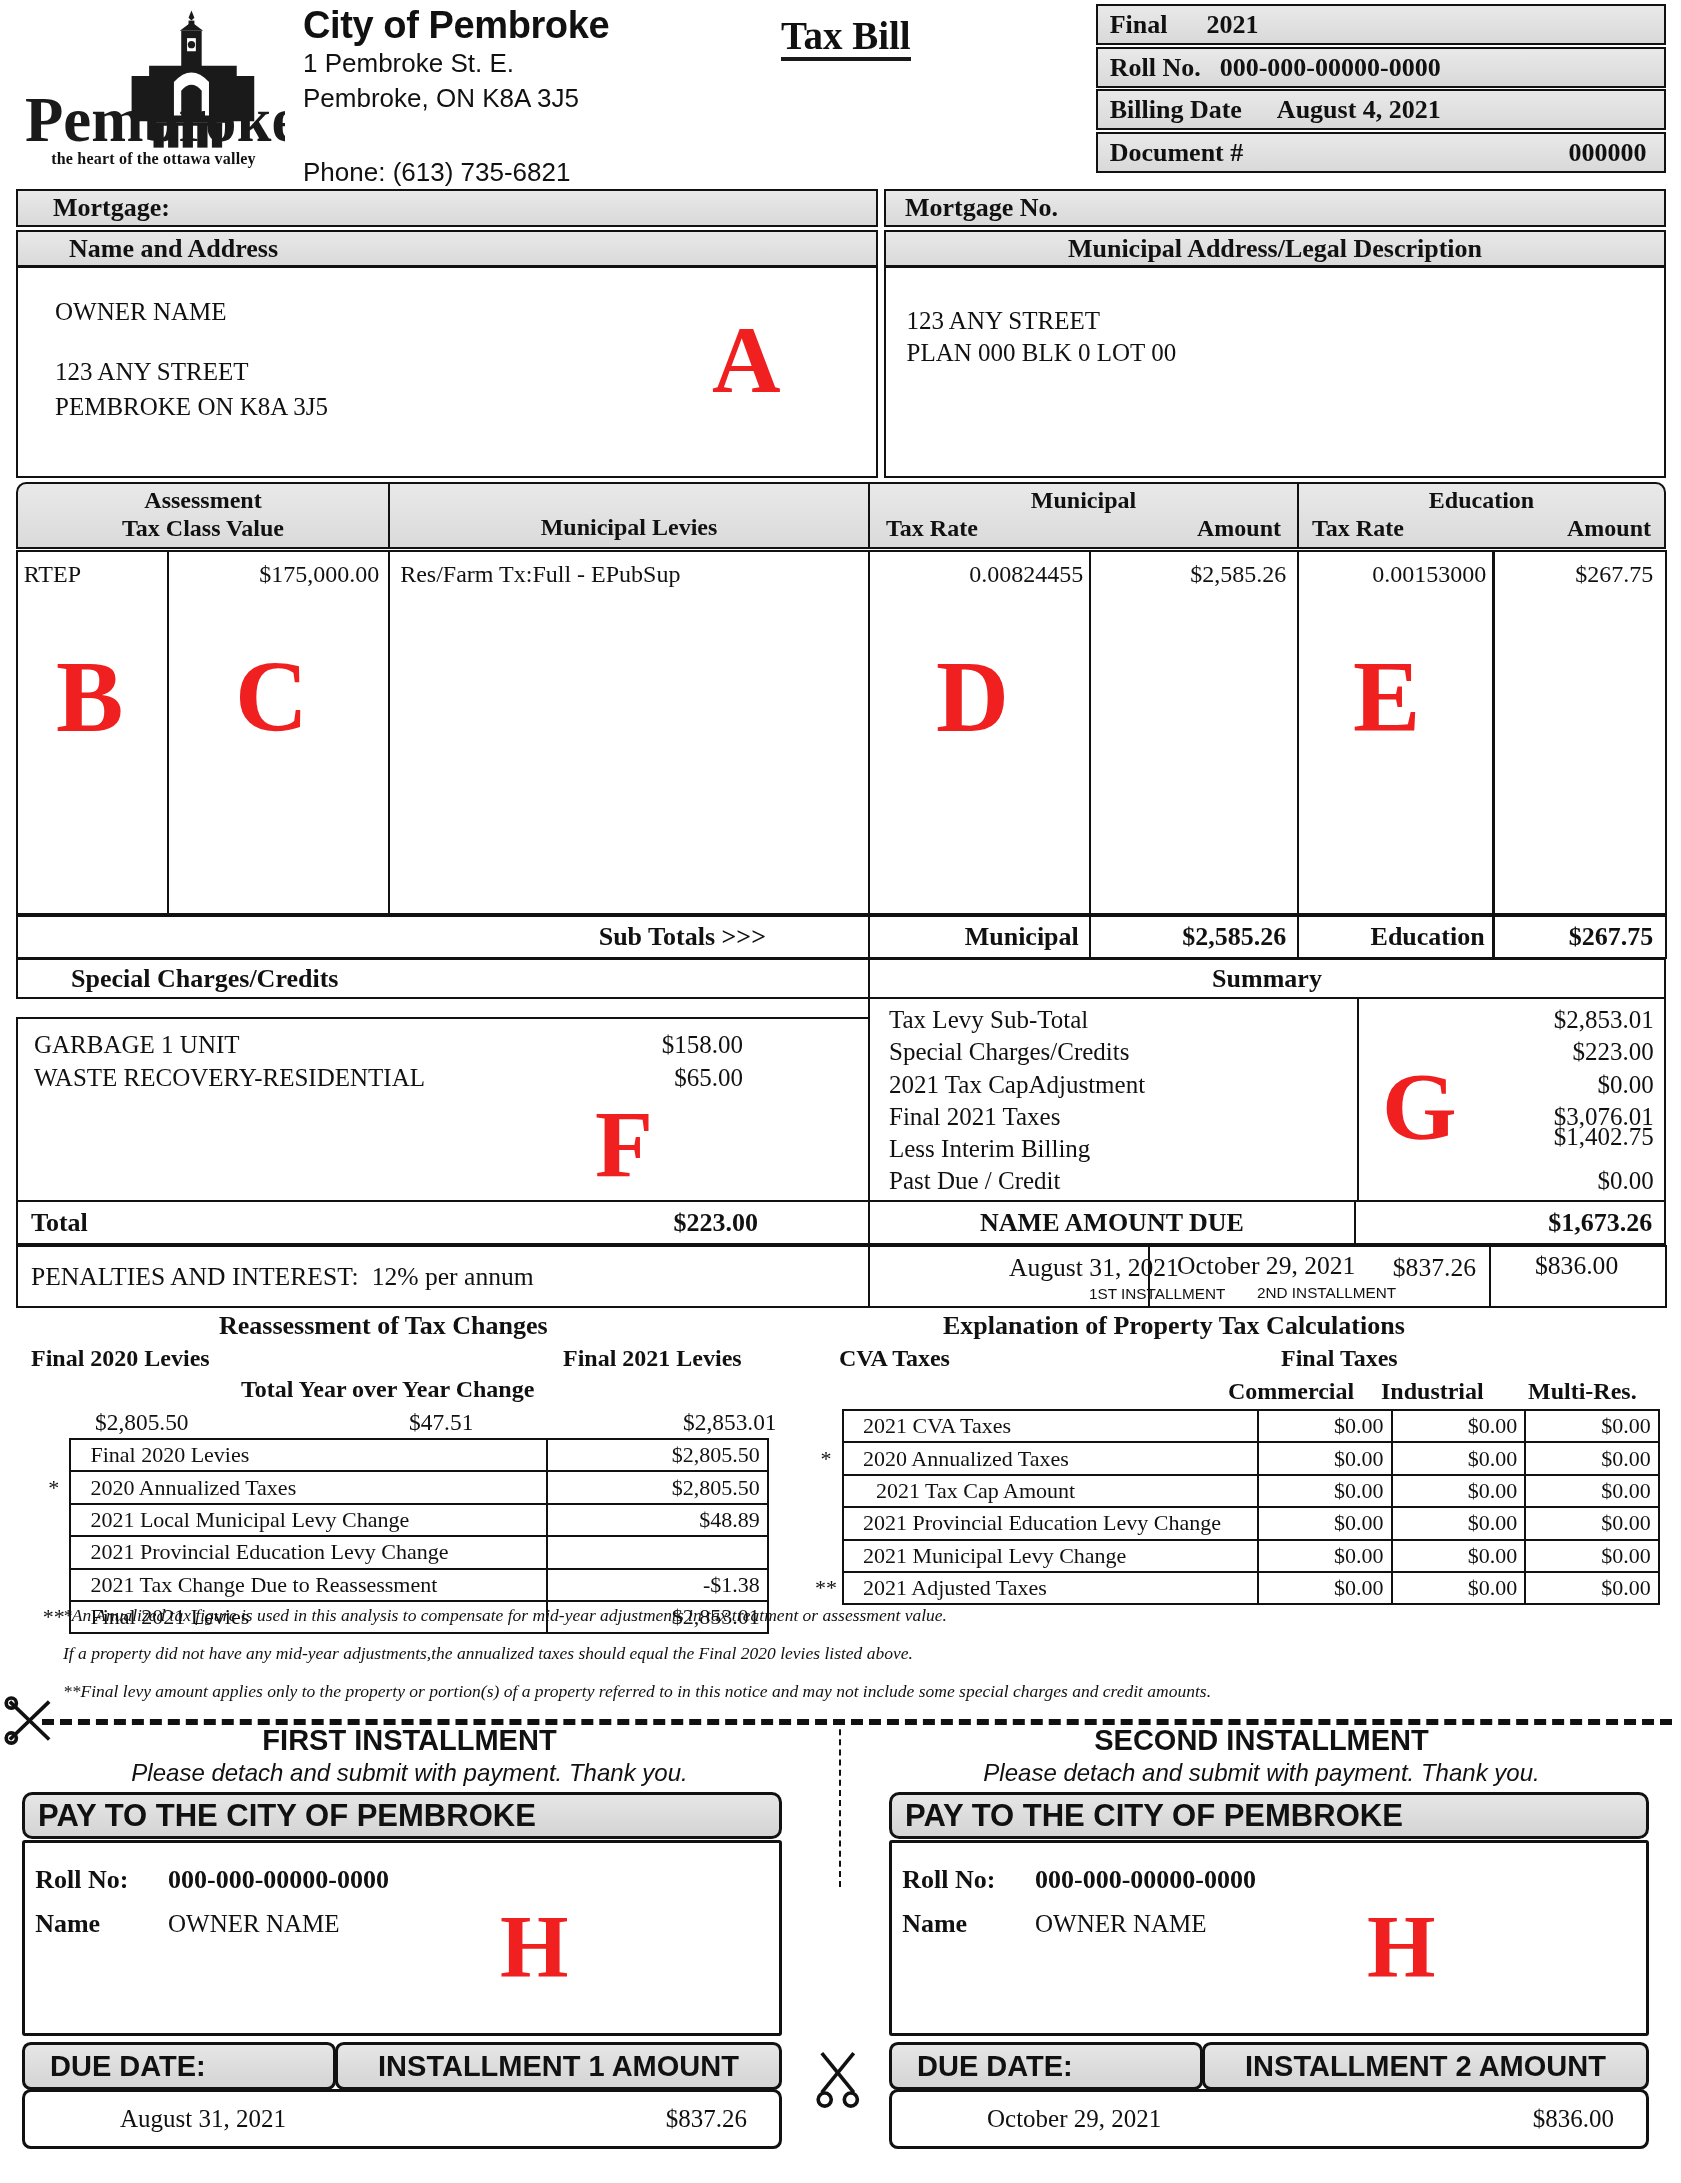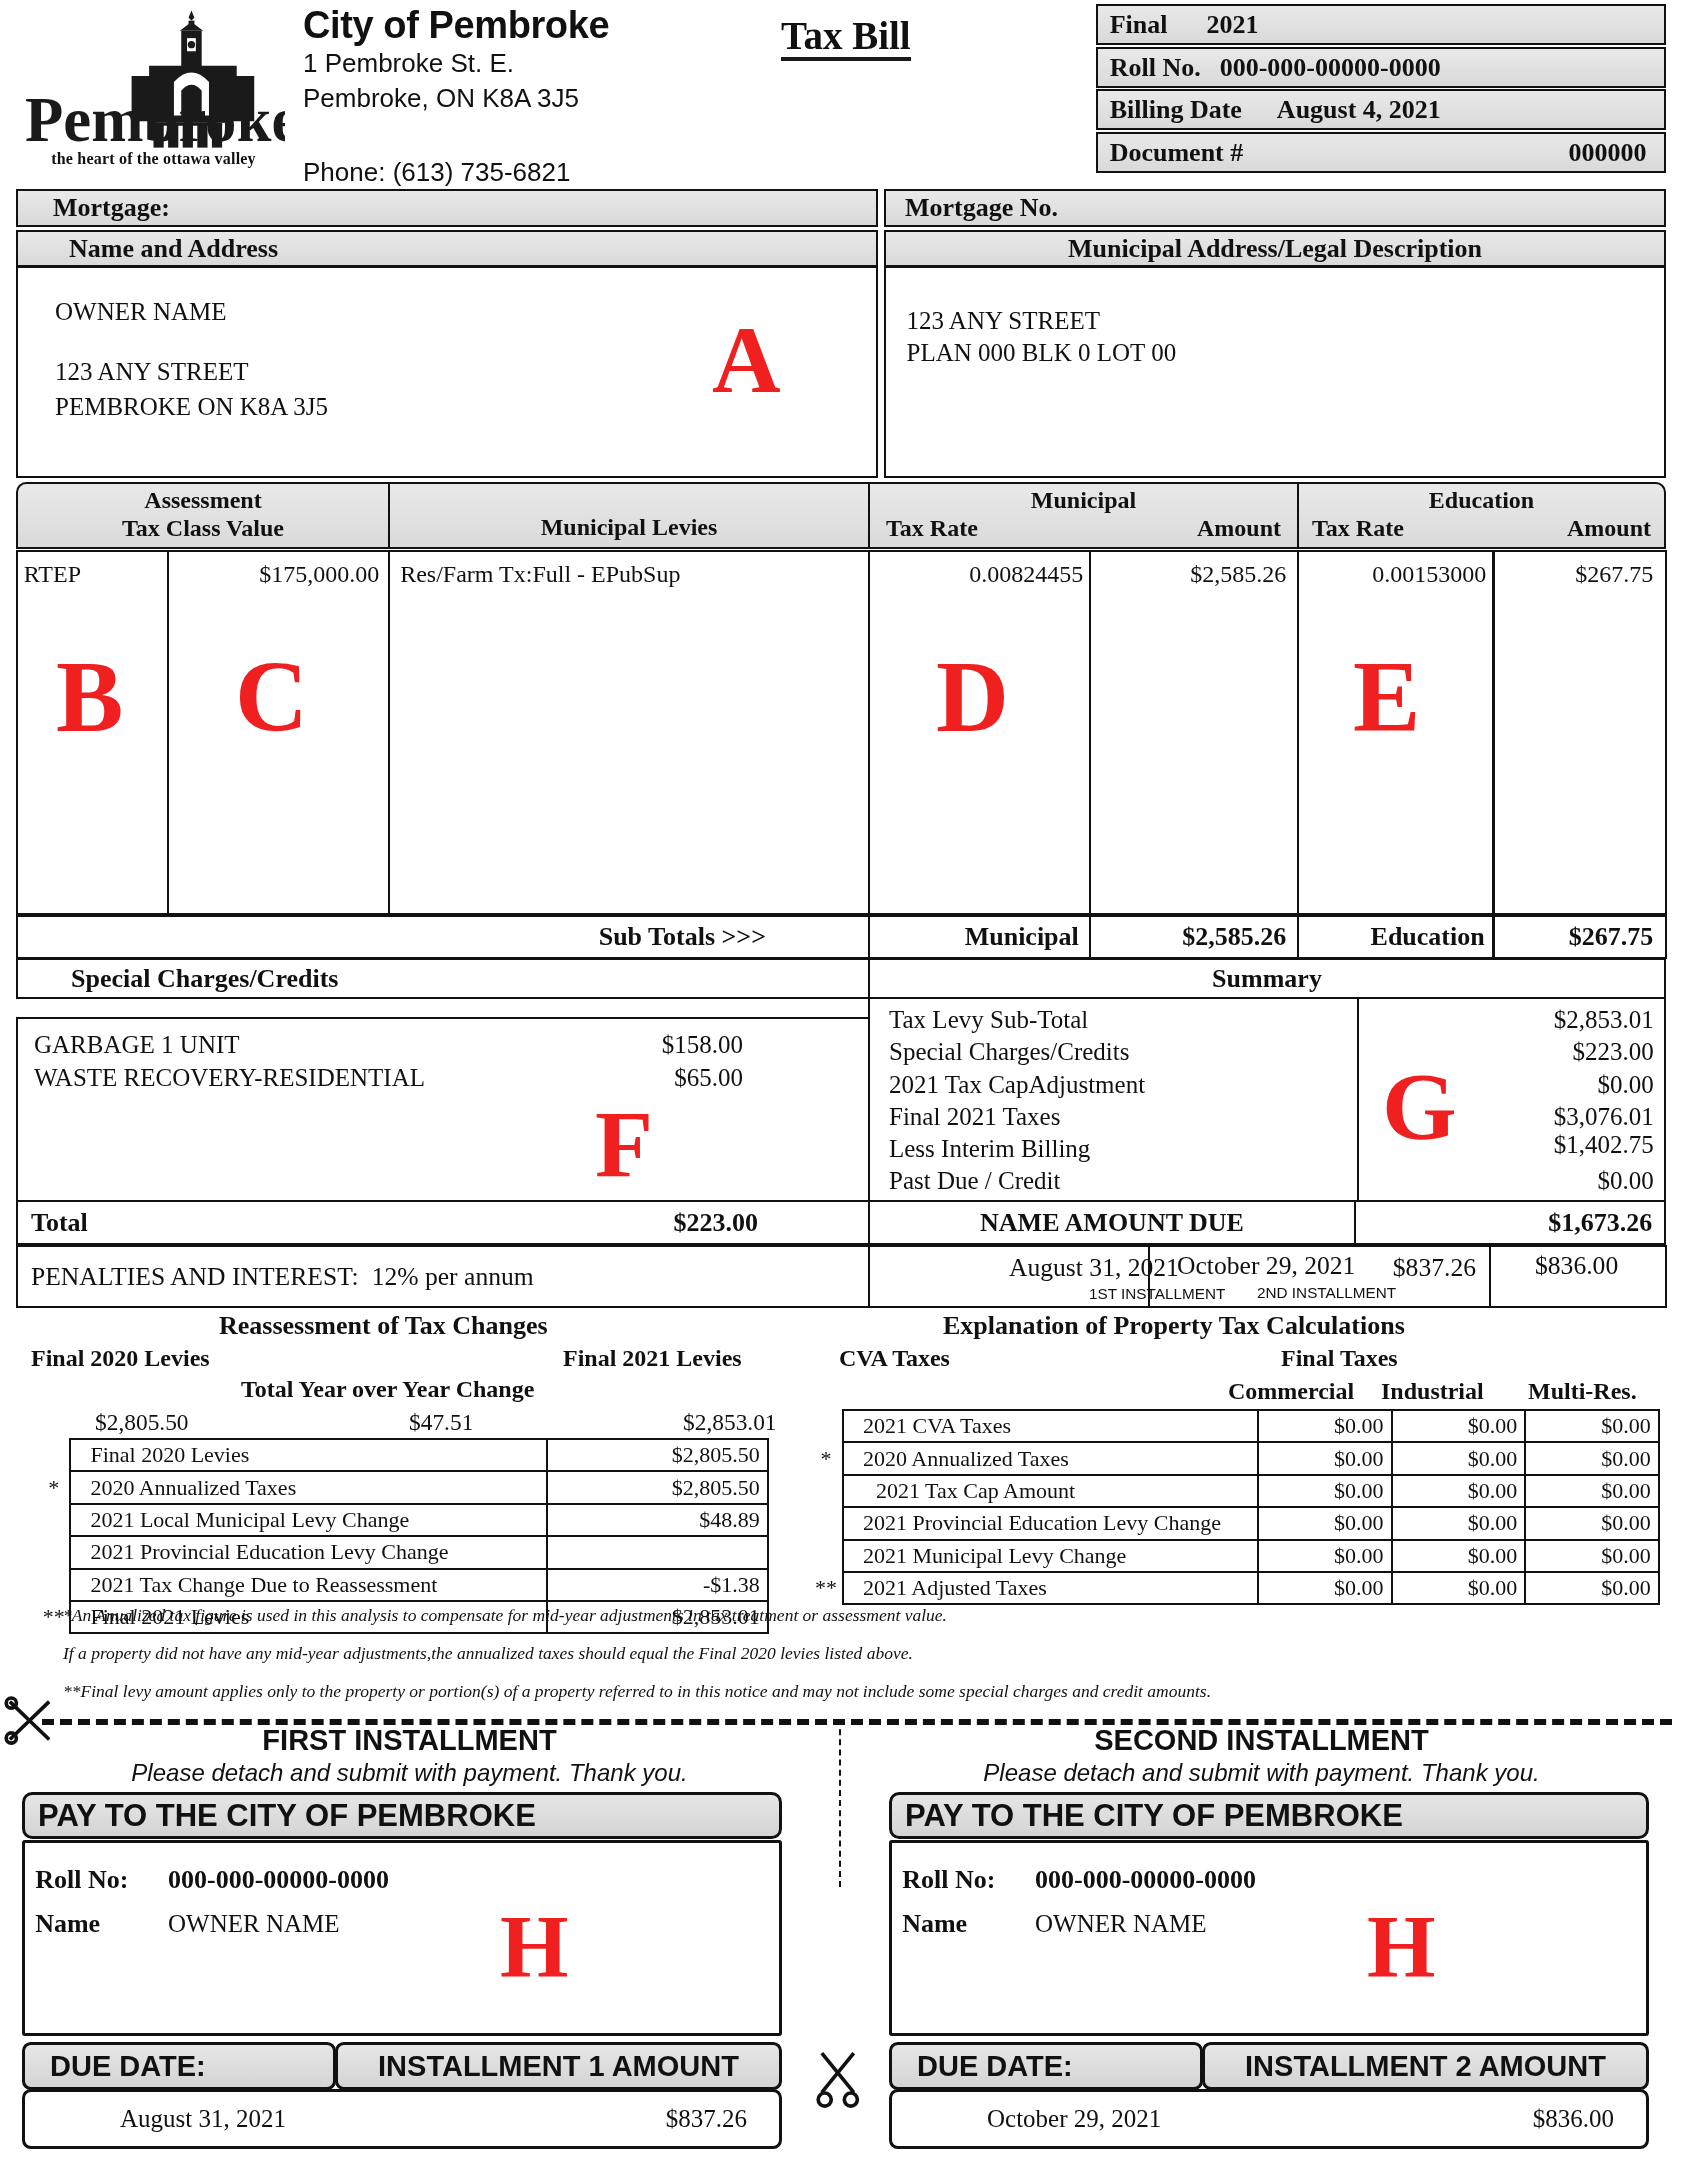--- a/index.html
+++ b/index.html
@@ -292,21 +292,21 @@
     <div class="abs" style="left:0;top:0;width:794px;height:200px;">
       <div class="abs" style="left:19px;top:7.3px;">Tax Levy Sub-Total</div>
       <div class="abs r" style="right:10.2px;top:7.3px;">$2,853.01</div>
       <div class="abs" style="left:19px;top:39px;">Special Charges/Credits</div>
       <div class="abs r" style="right:10.2px;top:39px;">$223.00</div>
       <div class="abs" style="left:19px;top:72px;">2021 Tax CapAdjustment</div>
       <div class="abs r" style="right:10.2px;top:72px;">$0.00</div>
       <div class="abs" style="left:19px;top:104px;">Final   2021  Taxes</div>
       <div class="abs r" style="right:10.2px;top:104px;">$3,076.01</div>
       <div class="abs" style="left:19px;top:136px;">Less Interim Billing</div>
-      <div class="abs r" style="right:10.2px;top:132px;margin-left:28px;">$1,402.75</div>
+      <div class="abs r" style="right:10.2px;top:124px;margin-left:28px;">$1,402.75</div>
       <div class="abs" style="left:19px;top:168px;">Past Due / Credit</div>
       <div class="abs r" style="right:10.2px;top:168px;">$0.00</div>
       <div class="redletter abs" style="left:512px;top:60px;font-size:96px;">G</div>
     </div>
   </div>
 
   <div class="abs" style="left:1357px;top:997px;width:0;height:205px;border-left:2.2px solid #111;"></div>
 
   <div class="srow abs" style="left:16px;top:1200px;width:854px;height:45px;display:flex;align-items:center;">
     <span style="padding-left:13px;">Total</span>

